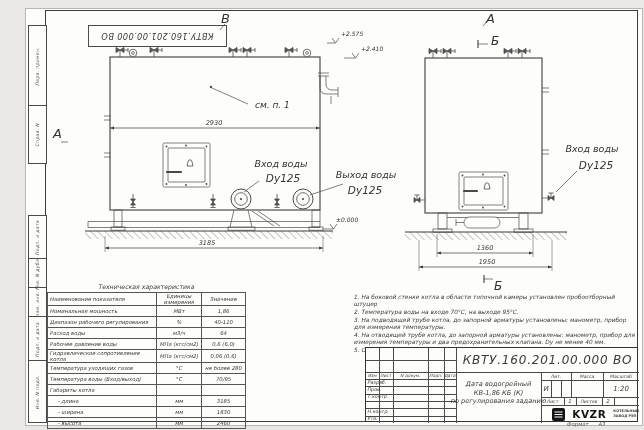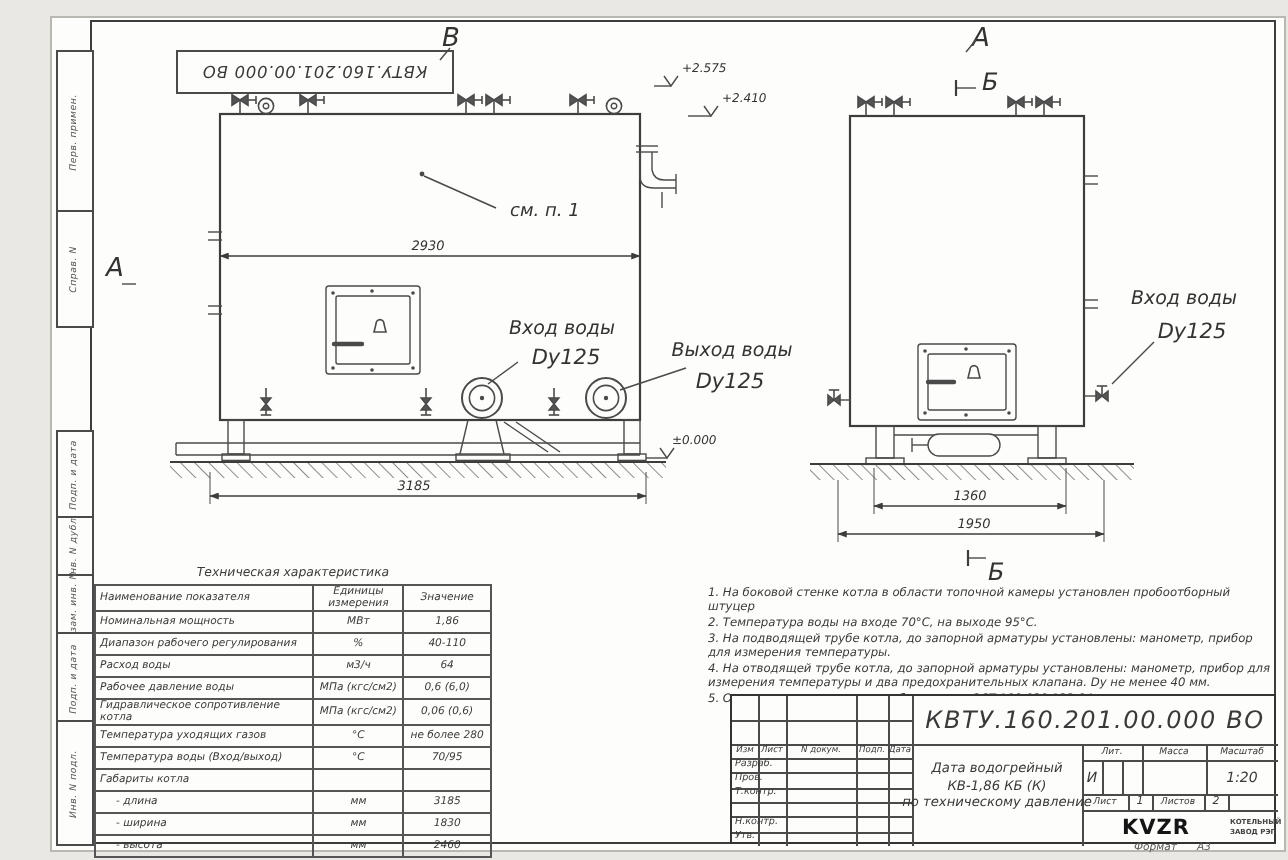--- a/index.html
+++ b/index.html
@@ -44,21 +44,21 @@
   #notes{left:354px;top:294px;width:285px;font-size:5.85px;font-style:italic;line-height:1.24;color:#3a3a3a;}
   #notes div{margin:0 0 0.5px 0;}
   
   #tb{left:365px;top:347px;width:273px;height:75px;border:1.2px solid #333;background:#fdfdfb;box-sizing:border-box;}
   .vl,.hl{position:absolute;background:#4a4a4a;}
   .vl{width:0.8px;} .hl{height:0.8px;}
   .tbt{position:absolute;font-style:italic;color:#3a3a3a;white-space:nowrap;}
   .cen{display:flex;align-items:center;justify-content:center;text-align:center;}
   #docnum{left:90px;top:0;width:183px;height:24px;font-size:12px;letter-spacing:0.8px;}
   #prod{left:90px;top:24px;width:85px;height:42px;flex-direction:column;font-size:6.6px;line-height:1.35;}
-  #logo-row{left:175px;top:57px;width:98px;height:18px;display:flex;align-items:center;justify-content:space-between;gap:20px;}
+  #logo-row{left:175px;top:57px;width:98px;height:18px;display:flex;align-items:center;justify-content:flex-end;gap:7px;}
   #logo-row .kv{font-size:10.5px;font-weight:bold;font-style:normal;letter-spacing:0.5px;color:#151515;}
   #logo-row .co{font-size:3.5px;font-style:normal;font-weight:bold;color:#444;line-height:1.3;}
   #fmt{left:567px;top:421px;font-size:5.3px;font-style:italic;color:#555;}
   #fmt b{font-weight:normal;margin-left:10px;}
 </style>
 </head>
 <body>
 
 <div class="abs" id="sheet"></div>
 <div class="abs" id="frame"></div>
@@ -452,21 +452,21 @@
   <div class="tbt" style="left:1.5px;top:46.2px;font-size:4.8px;">Т.контр.</div>
   <div class="tbt" style="left:1.5px;top:53.5px;font-size:4.8px;"></div>
   <div class="tbt" style="left:1.5px;top:60.8px;font-size:4.8px;">Н.контр.</div>
   <div class="tbt" style="left:1.5px;top:68.1px;font-size:4.8px;">Утв.</div>
 
   <div class="tbt cen" id="docnum">КВТУ.160.201.00.000 ВО</div>
 
   <div class="cen" id="prod" style="position:absolute;">
     <div class="tbt" style="position:static;">Дата водогрейный</div>
     <div class="tbt" style="position:static;">КВ-1,86 КБ (К)</div>
-    <div class="tbt" style="position:static;">по техническому давление</div>
+    <div class="tbt" style="position:static;">по регулирования заданию</div>
   </div>
 
   <div class="tbt cen" style="left:175px;top:24px;width:30px;height:8px;font-size:4.6px;">Лит.</div>
   <div class="tbt cen" style="left:205px;top:24px;width:32px;height:8px;font-size:4.6px;">Масса</div>
   <div class="tbt cen" style="left:237px;top:24px;width:36px;height:8px;font-size:4.6px;">Масштаб</div>
   <div class="tbt cen" style="left:175px;top:32px;width:10px;height:17px;font-size:7px;">И</div>
   <div class="tbt cen" style="left:237px;top:32px;width:36px;height:17px;font-size:7px;">1:20</div>
 
   <div class="tbt cen" style="left:175px;top:49px;width:23px;height:8px;font-size:4.6px;">Лист</div>
   <div class="tbt cen" style="left:198px;top:49px;width:12px;height:8px;font-size:5.5px;">1</div>

